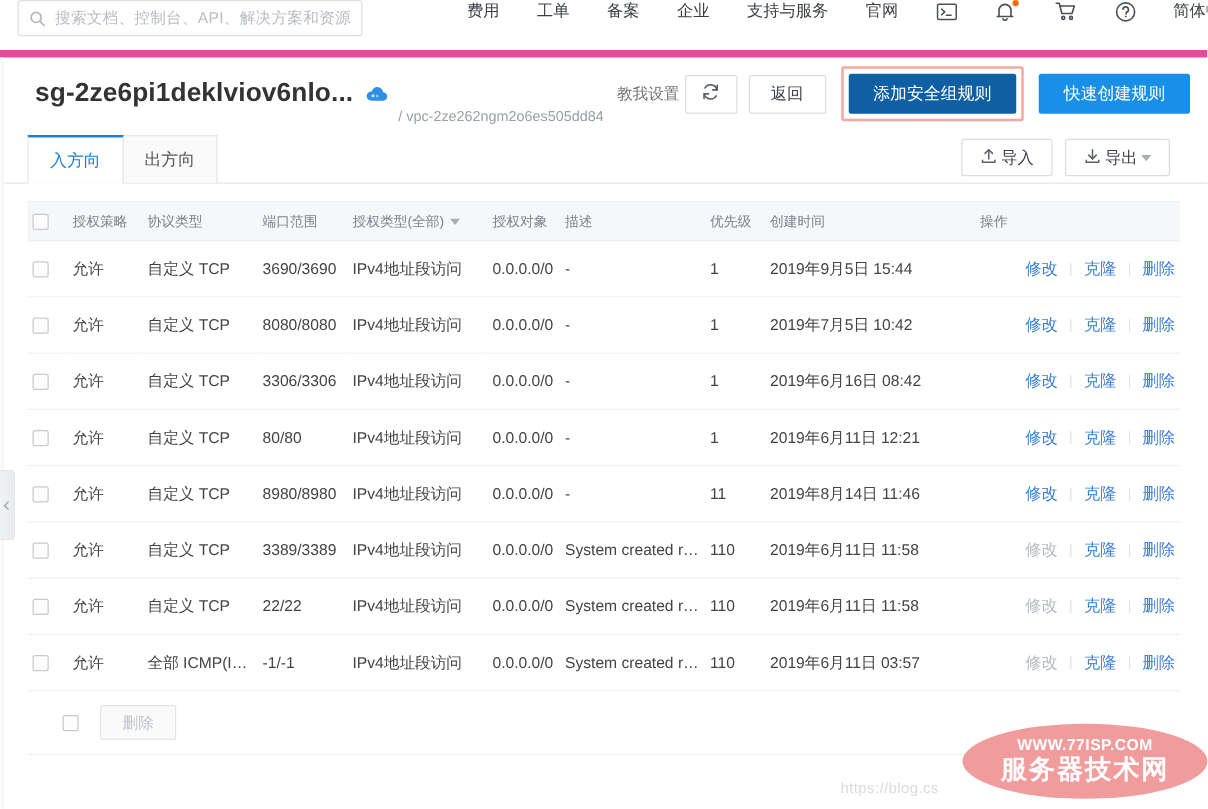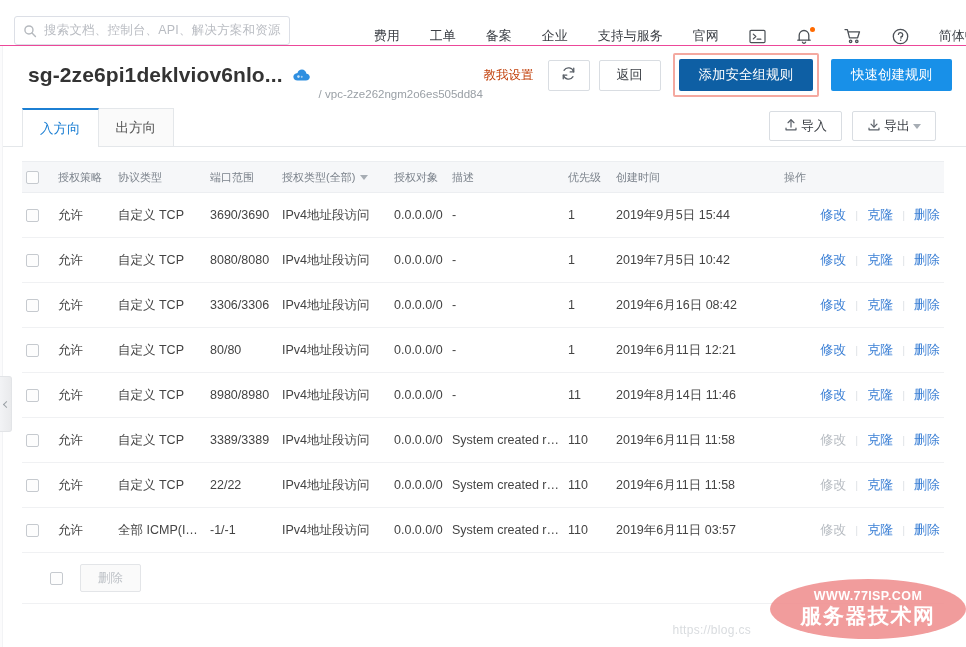--- a/index.html
+++ b/index.html
@@ -11,24 +11,24 @@
     background: #ffffff;
     font-family: "Liberation Sans", "DejaVu Sans", sans-serif;
     color: #333;
   }
   #app { position: relative; width: 966px; height: 647px; background:#fff; }
 
   
   .topbar {
     height: 46px;
     display: flex;
-    align-items: flex-end;
-    border-bottom: 1px solid #ec4899;
+    align-items: flex-start;
+    border-bottom: 6px solid #ec4899;
     background: #fff;
-    padding: 12px 14px 0 10px;
+    padding: 0 14px 0 10px;
   }
   .search-box {
     width: 276px; height: 29px;
     border: 1px solid #dcdfe6;
     border-radius: 3px;
     display: flex; align-items: center;
     padding: 0 8px;
     margin-left: 4px;
   }
   .search-box .ic { flex: none; margin-right: 7px; color: #b5b9be; display:flex; }
@@ -60,21 +60,21 @@
   .page-title {
     font-size: 21px; color: #333; font-weight: 700;
     letter-spacing: .1px; white-space: nowrap;
   }
   .cloud-ic { margin-left: 10px; display: flex; align-items: center; }
   .breadcrumb {
     margin-left: 9px; font-size: 11.5px; color: #9aa0a6; white-space: nowrap;
     align-self: flex-end; padding-bottom: 4px;
   }
   .head-actions { margin-left: auto; display: flex; align-items: center; }
-  .help-link { font-size: 12.5px; color: #c2410c; margin-right: 14px; cursor: pointer; white-space: nowrap; }
+  .help-link { font-size: 12.5px; color: #737373; margin-right: 4px; cursor: pointer; white-space: nowrap; }
   .btn {
     height: 31px; border: 1px solid #d9dde2; background: #fff;
     font-size: 13px; color: #3b3f45; border-radius: 2px;
     display: flex; align-items: center; justify-content: center;
     padding: 0 16px; cursor: pointer; white-space: nowrap;
     font-family: inherit;
   }
   .btn.refresh { width: 42px; padding: 0; }
   .btn.back { margin-left: 9px; padding: 0 17px; }
   .btn-primary-wrap {

